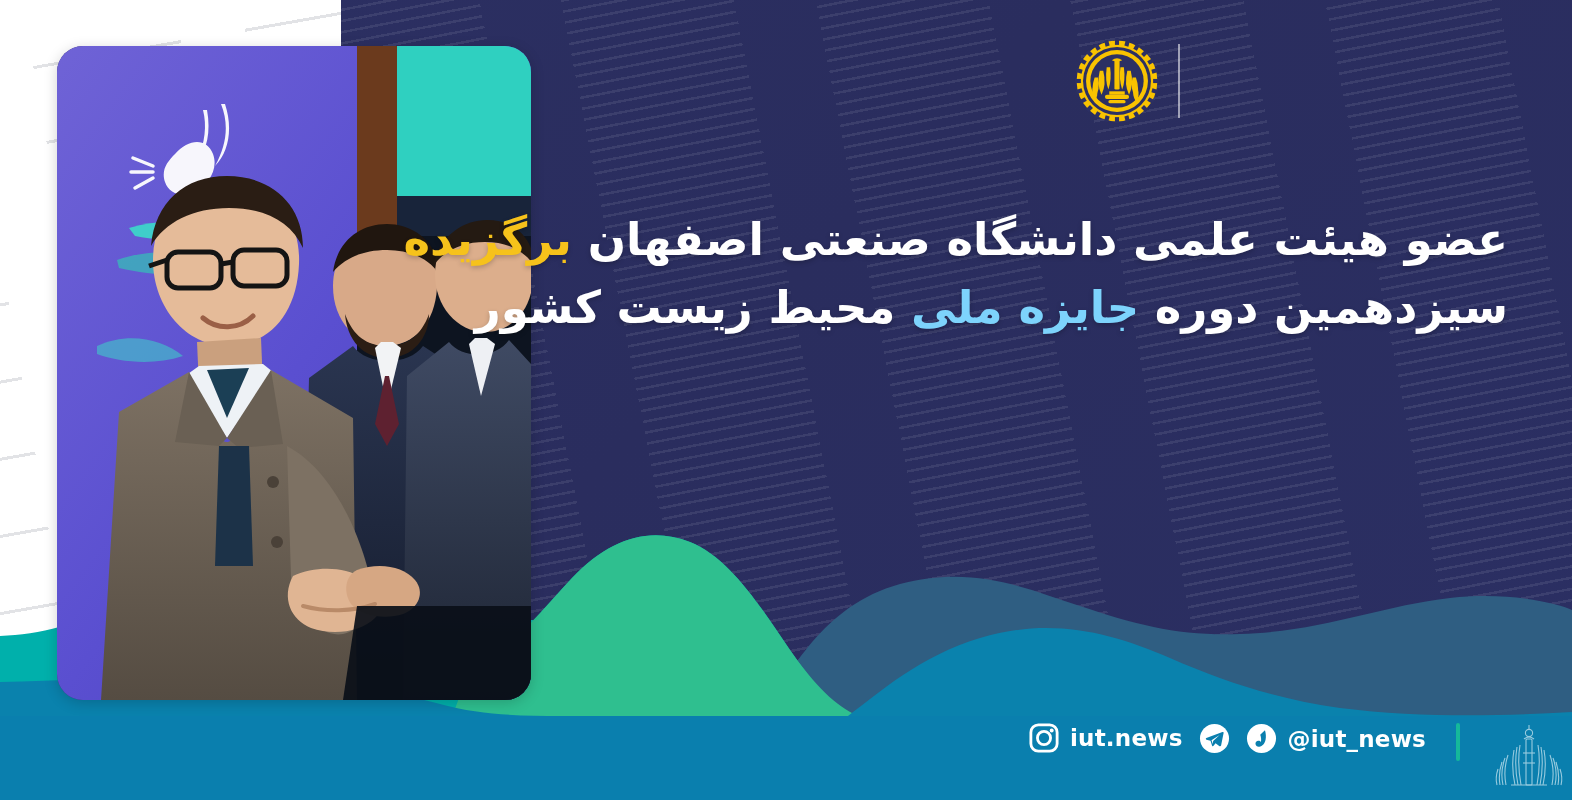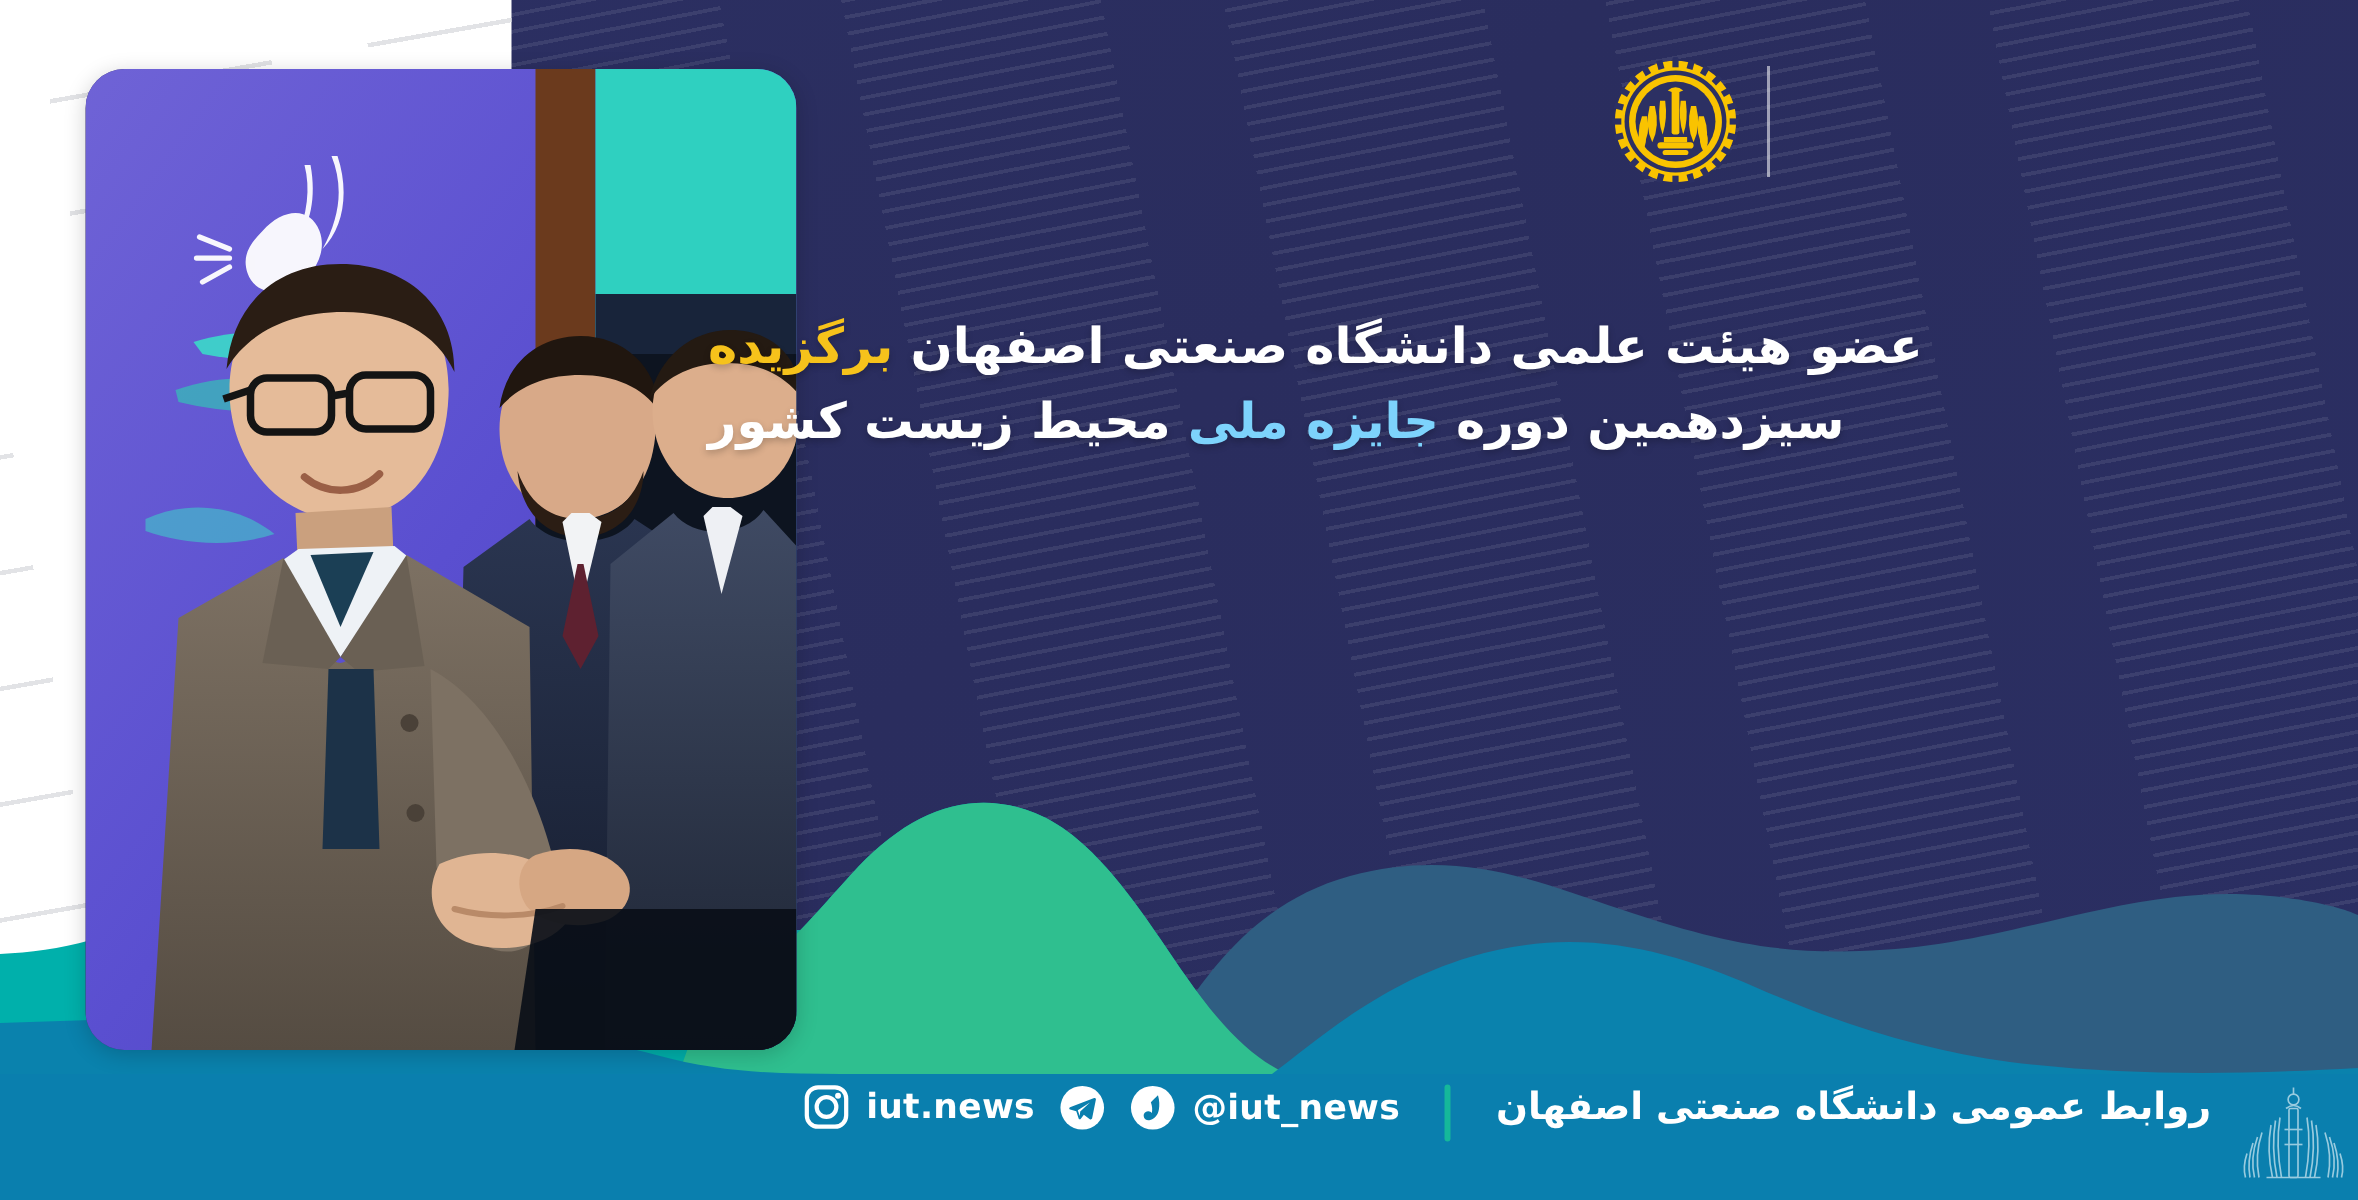--- a/index.html
+++ b/index.html
@@ -76,23 +76,23 @@
   .brand-mark{width:86px;height:86px;flex:0 0 auto;}
   .brand-divider{width:2px;height:74px;background:rgba(255,255,255,.55);}
   .brand-words{
     display:flex;flex-direction:column;align-items:flex-end;
     gap:4px;color:#ffffff;font-weight:700;font-size:21px;line-height:1.18;
     letter-spacing:.5px;
   }
 
   
   .headline{
-    position:absolute;right:80px;top:206px;width:1020px;
-    text-align:left;color:#ffffff;
-    font-weight:700;font-size:33px;line-height:1.52;
+    position:absolute;right:64px;top:206px;width:1020px;
+    text-align:center;color:#ffffff;
+    font-weight:700;font-size:45px;line-height:1.52;
     text-shadow:0 2px 5px rgba(0,0,0,.22);
   }
   .headline .hl{color:#f6c21b;}
   .headline .hl2{color:#7dd3fc;}
   .headline .ln{display:block;white-space:nowrap;}
 
   
   .subtitle{
     position:absolute;right:80px;top:420px;width:1020px;
     text-align:right;color:#e9eaf2;
@@ -395,21 +395,20 @@
                      C11.6,24.8 10,23.6 9.8,21.8 C9.6,20 10.9,18.5 12.7,18.4
                      C13.9,18.3 14.8,18.8 15.3,19.7 C15.9,17.6 15.7,15 14.7,12.2
                      C16.2,10.7 17.9,9 19.6,7.4 Z" fill="#0a7fae"></path>
           </svg>
         </span>
         <span class="handle">@iut_news</span>
       </div>
 
       <span class="v-sep"></span>
 
-      <span class="pr-text">روابط عمومی دانشگاه صنعتی اصفهان</span>
 
       <span class="footer-emblem">
         <svg viewBox="0 0 78 70" aria-hidden="true">
           <g fill="none" stroke="#cfe9f2" stroke-width="1.1" opacity="0.85">
             <rect x="36" y="16" width="6" height="46" rx="1"></rect>
             <path d="M34,16 q5,-4 10,0"></path>
             <circle cx="39" cy="10" r="3.6"></circle>
             <path d="M39,6.4 L39,2"></path>
             <path d="M30,22 q-3,18 1,40"></path>
             <path d="M27,24 q-3,18 1,38"></path>

